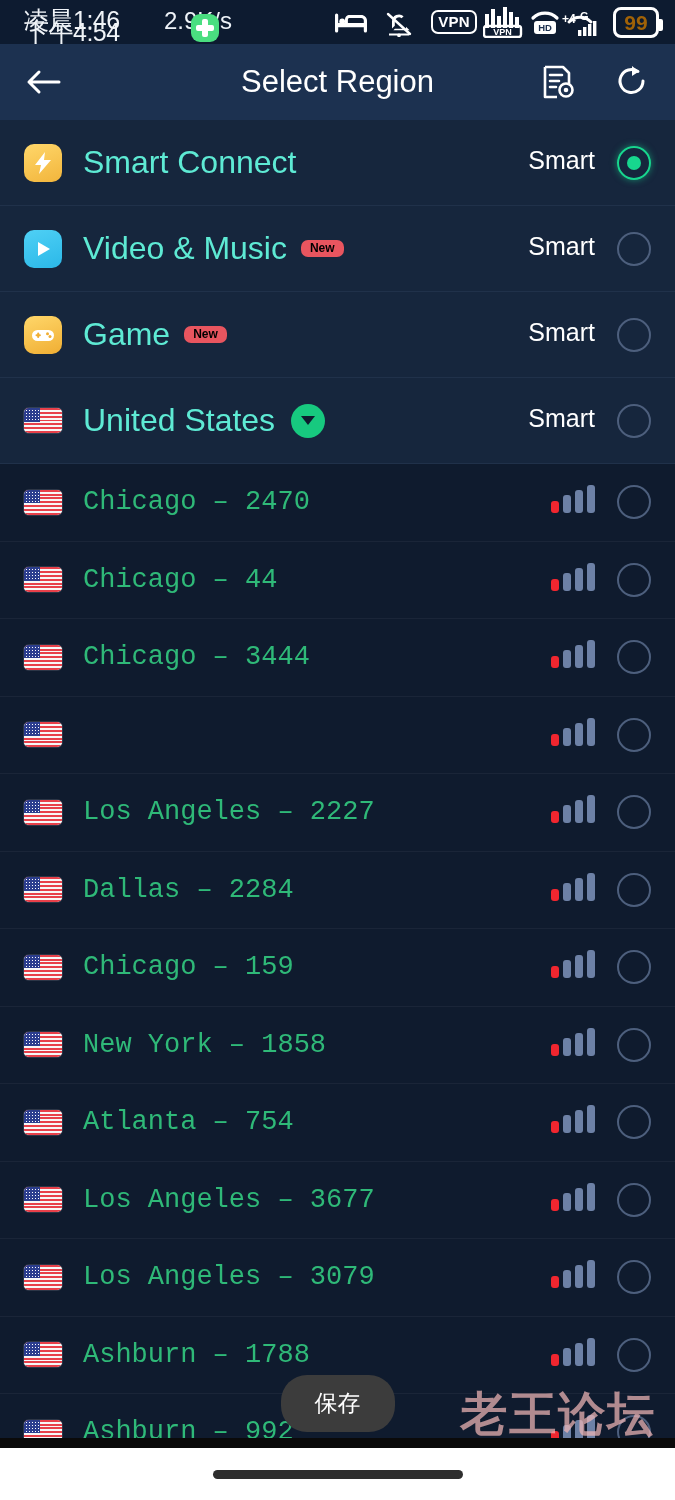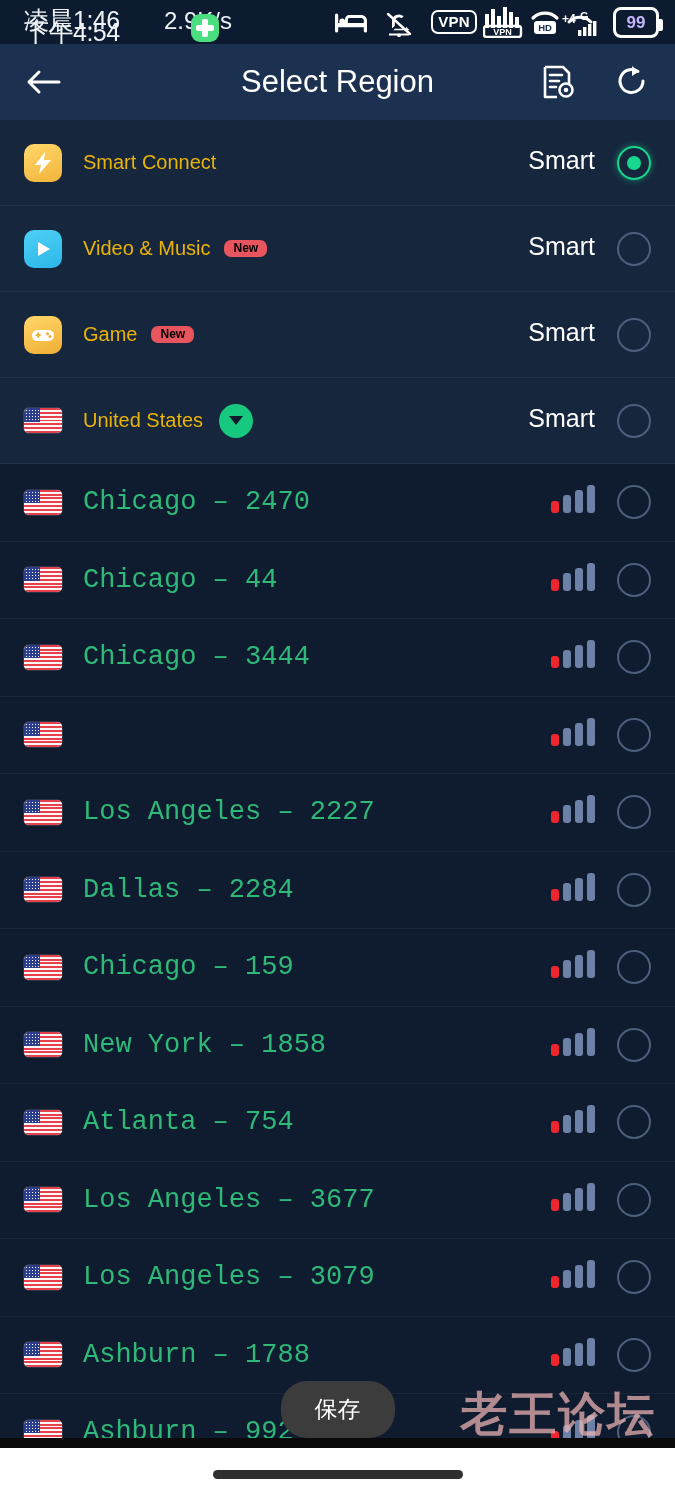--- a/index.html
+++ b/index.html
@@ -45,21 +45,21 @@
   }
   .sb-icon { display:flex; align-items:center; }
   .batt {
     position:relative; width:46px; height:31px; border:3px solid #fff;
     border-radius:8px; display:flex; align-items:center; justify-content:center;
   }
   .batt::after {
     content:""; position:absolute; right:-7px; top:9px; width:4px; height:12px;
     background:#fff; border-radius:0 2px 2px 0;
   }
-  .batt-num { color:#c4b5fd; font-size:17px; font-weight:bold; line-height:1; }
+  .batt-num { color:#a16207; font-size:21px; font-weight:bold; line-height:1; }
 
   
   .appbar {
     height:76px; background:#1c3150; display:flex; align-items:center;
     padding:0 26px; position:relative;
   }
   .appbar-title {
     position:absolute; left:0; right:0; text-align:center;
     color:#ffffff; font-size:31px; font-weight:500; pointer-events:none;
   }
@@ -72,21 +72,21 @@
     height:86px; display:flex; align-items:center; padding:0 24px;
     border-bottom:1px solid #20314a; cursor:pointer;
   }
   .app-icon {
     width:38px; height:38px; border-radius:10px; flex:none;
     display:flex; align-items:center; justify-content:center; margin-right:21px;
   }
   .ic-smart { background:linear-gradient(160deg,#ffd76a,#f2b53c); }
   .ic-video { background:linear-gradient(160deg,#4fd0f5,#2bb8e8); }
   .ic-game  { background:linear-gradient(160deg,#ffd76a,#f0ae33); }
-  .row-label { color:#eab308; font-size:20px; font-weight:400; white-space:nowrap; }
+  .row-label { color:#5eead4; font-size:32px; font-weight:400; white-space:nowrap; }
   .badge-new {
     background:#e8555f; color:#000000; font-size:12px; font-weight:bold;
     padding:2px 9px 3px; border-radius:7px; margin-left:14px; line-height:1;
   }
   .flag {
     width:38px; height:25px; border-radius:5px; flex:none; margin-right:21px;
     overflow:hidden; position:relative; background:#f5f5f5;
     box-shadow:0 0 0 1px rgba(255,255,255,.12);
   }
   .flag .stripes { position:absolute; inset:0; }
@@ -132,21 +132,21 @@
   .city-name { color:#2fb978; font-size:27px; white-space:nowrap; }
   .bars { display:flex; align-items:flex-end; gap:4px; height:28px; }
   .bars span { width:8px; border-radius:3px; background:#6d81a6; display:block; }
   .bars span:nth-child(1){ height:12px; background:#f0262f; }
   .bars span:nth-child(2){ height:18px; }
   .bars span:nth-child(3){ height:23px; }
   .bars span:nth-child(4){ height:28px; }
 
   
   .toast {
-    position:absolute; left:50%; transform:translateX(-50%); bottom:62px;
+    position:absolute; left:50%; transform:translateX(-50%); bottom:68px;
     background:#3c3c3c; color:#ffffff; font-size:23px;
     padding:13px 34px; border-radius:26px; z-index:40; white-space:nowrap;
   }
 
   
   .watermark {
     position:absolute; right:8px; bottom:22px; text-align:center; z-index:35;
     pointer-events:none; opacity:.72;
   }
   .wm-cn {

